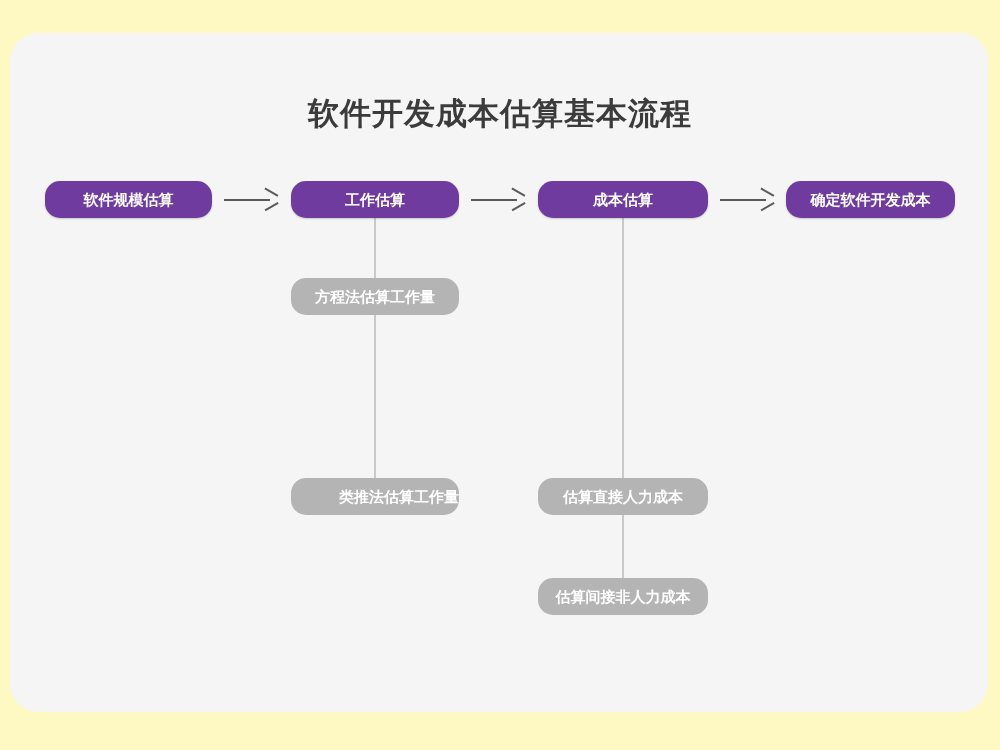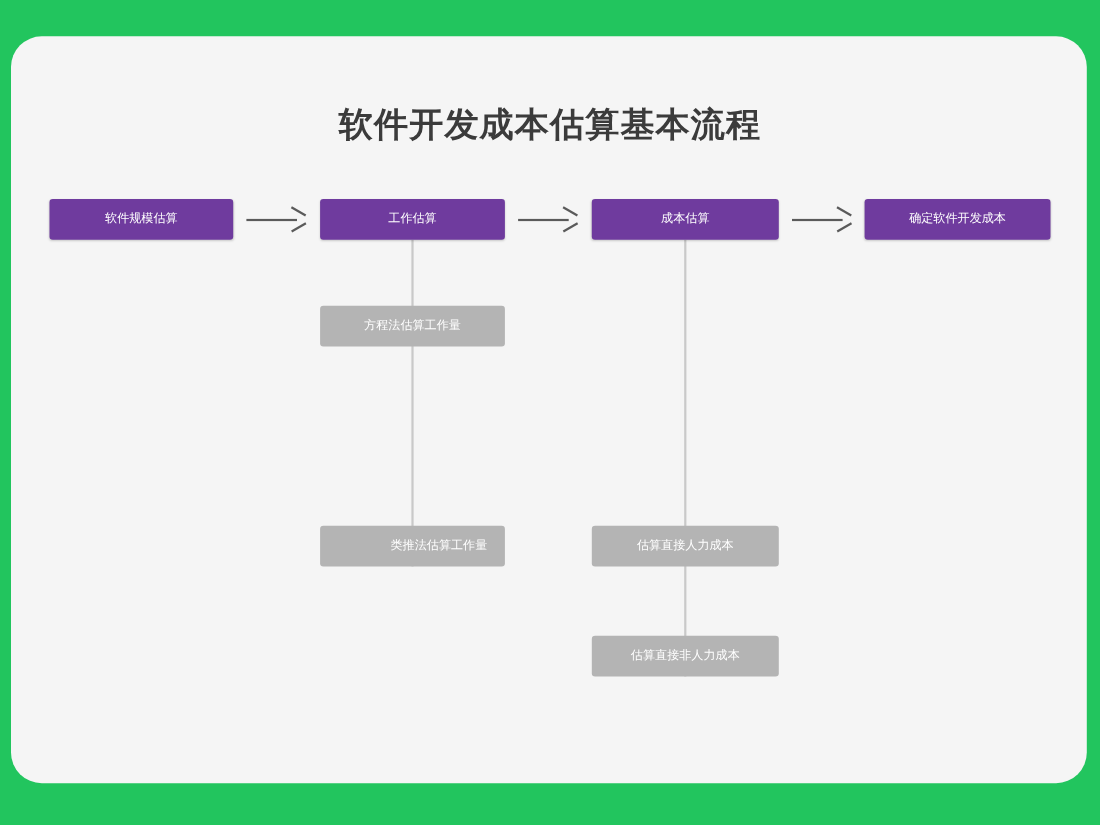--- a/index.html
+++ b/index.html
@@ -12,21 +12,21 @@
     width: 1000px;
     height: 750px;
     font-family: "Liberation Sans", "DejaVu Sans", sans-serif;
     overflow: hidden;
   }
 
   #canvas {
     position: relative;
     width: 1000px;
     height: 750px;
-    background: #22c55e;
+    background: #fef9c3;
   }
 
   
   #card {
     position: absolute;
     left: 10px;
     top: 33px;
     width: 978px;
     height: 679px;
     background: #f5f5f5;
@@ -62,27 +62,28 @@
     width: 2px;
     background: #c9c9c9;
     z-index: 1;
   }
 
   
   .node {
     position: absolute;
     height: 37px;
     line-height: 37px;
-    border-radius: 3px;
+    border-radius: 15px;
     text-align: center;
-    font-size: 11px;
+    font-size: 15px;
     color: #ffffff;
     white-space: nowrap;
     box-sizing: border-box;
     z-index: 3;
+    font-weight: bold;
   }
   .node.primary {
     background: #6f3b9e;
     box-shadow: 0 1px 2px rgba(0,0,0,0.18);
   }
   .node.secondary {
     background: #b4b4b4;
   }
 
   
@@ -167,16 +168,16 @@
 
     <div class="node secondary" style="left:291px; top:278px; width:168px;">方程法估算工作量</div>
 
 
     <div class="node secondary" style="left:291px; top:478px; width:168px;padding-left:48px;">类推法估算工作量</div>
 
 
 
     <div class="node secondary" style="left:538px; top:478px; width:170px;">估算直接人力成本</div>
 
-    <div class="node secondary" style="left:538px; top:578px; width:170px;">估算直接非人力成本</div>
+    <div class="node secondary" style="left:538px; top:578px; width:170px;">估算间接非人力成本</div>
 
   </div>
 </div>
 
 </body></html>

